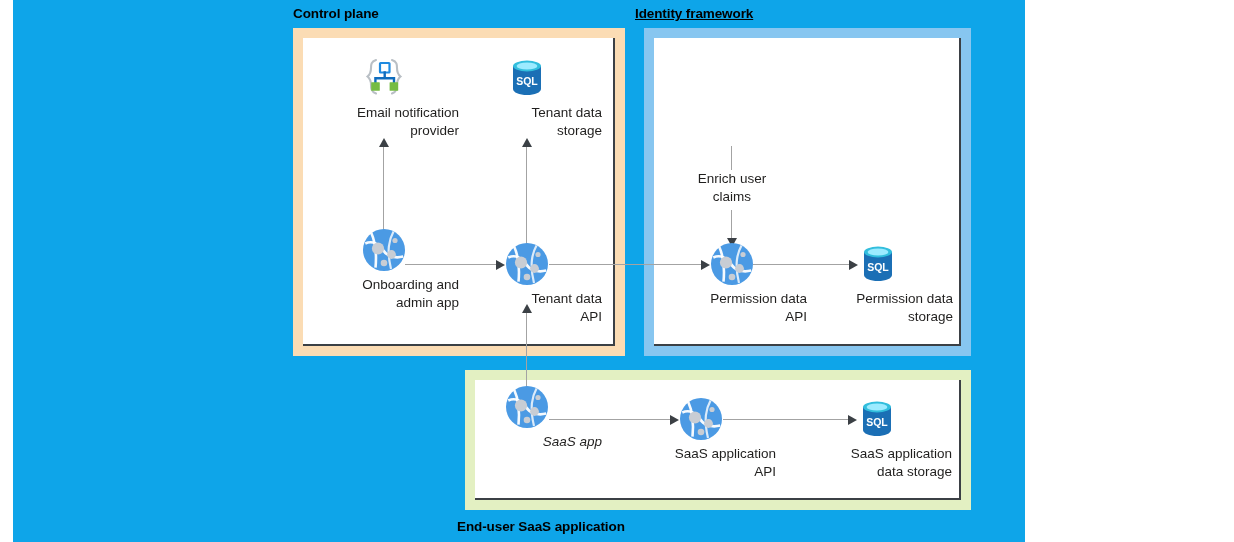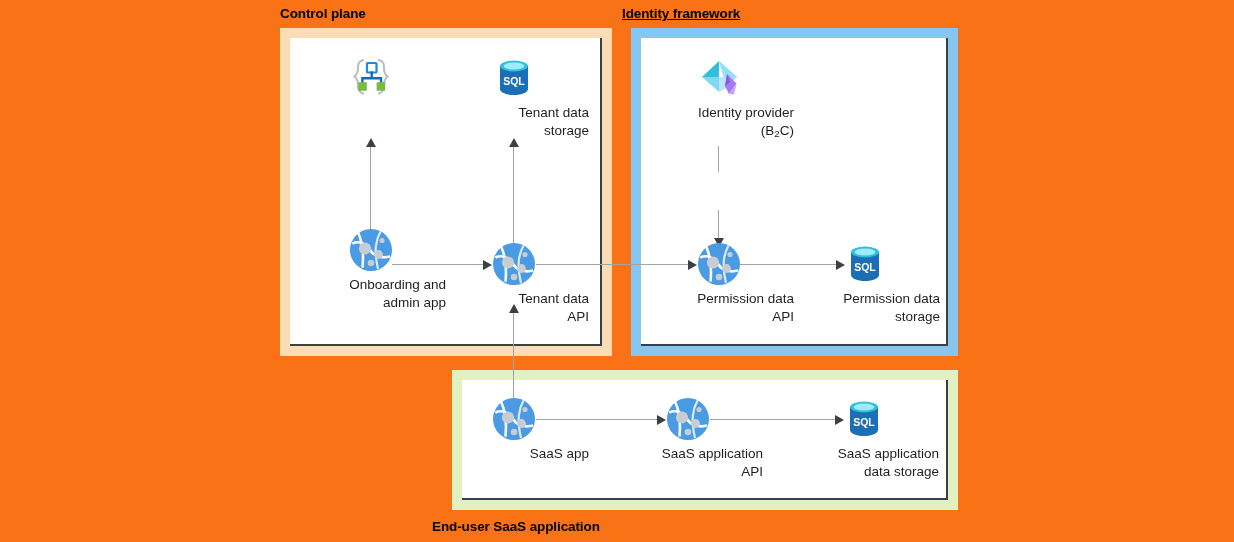--- a/index.html
+++ b/index.html
@@ -6,24 +6,25 @@
     margin: 0;
     padding: 0;
     background: #ffffff;
   }
   body {
     font-family: "Liberation Sans", "DejaVu Sans", sans-serif;
     color: #201f1e;
   }
   #canvas {
     position: relative;
-    width: 1234px;
+    width: 1012px;
     height: 542px;
-    background: #f97316;
+    background: #0ea5e9;
     overflow: hidden;
+    margin-left: 13px;
   }
 
   
   .zone {
     position: absolute;
     box-sizing: border-box;
   }
   .zone-inner {
     position: absolute;
     background: #ffffff;
@@ -116,35 +117,37 @@
   </div>
 
   <div class="zone-title" style="left:622px; top:6px;text-decoration:underline;">Identity framework</div>
   <div class="zone" style="left:631px; top:28px; width:327px; height:328px; background:#87c6f0;">
     <div class="zone-inner" style="left:10px; top:10px; right:10px; bottom:10px;"></div>
   </div>
 
   <div class="zone" style="left:452px; top:370px; width:506px; height:140px; background:#e3f0c2;">
     <div class="zone-inner" style="left:10px; top:10px; right:10px; bottom:10px;"></div>
   </div>
-  <div class="zone-title" style="left:432px; top:519px;">End-user SaaS application</div>
+  <div class="zone-title" style="left:444px; top:519px;">End-user SaaS application</div>
 
   <div class="conn conn-v" style="left:370px; top:146px; height:100px;"></div>
   <div class="arrow arrow-u" style="left:366px; top:138px;"></div>
 
   <div class="conn conn-v" style="left:513px; top:146px; height:100px;"></div>
   <div class="arrow arrow-u" style="left:509px; top:138px;"></div>
 
   <div class="conn conn-h" style="left:392px; top:264px; width:91px;"></div>
   <div class="arrow arrow-r" style="left:483px; top:260px;"></div>
 
   <div class="conn conn-h" style="left:536px; top:264px; width:152px;"></div>
   <div class="arrow arrow-r" style="left:688px; top:260px;"></div>
 
   <div class="conn conn-v" style="left:718px; top:146px; height:26px;"></div>
+  <div class="edge-label" style="left:719px; top:170px;">Enrich user
+claims</div>
   <div class="conn conn-v" style="left:718px; top:210px; height:30px;"></div>
   <div class="arrow arrow-d" style="left:714px; top:238px;"></div>
 
   <div class="conn conn-h" style="left:740px; top:264px; width:96px;"></div>
   <div class="arrow arrow-r" style="left:836px; top:260px;"></div>
 
   <div class="conn conn-v" style="left:513px; top:312px; height:89px;"></div>
   <div class="arrow arrow-u" style="left:509px; top:304px;"></div>
 
   <div class="conn conn-h" style="left:536px; top:419px; width:121px;"></div>
@@ -157,20 +160,22 @@
     <div class="node-icon">
       <svg width="44" height="42" viewBox="0 0 44 42" aria-hidden="true">
         <path d="M14 3 C9 4.5 9 8 9 11 C9 15 8 17.5 5.5 19.5 C8 21.5 9 24 9 28 C9 31 9 34.5 14 36.5" fill="none" stroke="#b9bfc5" stroke-width="2.1" stroke-linecap="round"></path>
         <path d="M30 3 C35 4.5 35 8 35 11 C35 15 36 17.5 38.5 19.5 C36 21.5 35 24 35 28 C35 31 35 34.5 30 36.5" fill="none" stroke="#b9bfc5" stroke-width="2.1" stroke-linecap="round"></path>
         <rect x="18" y="6" width="9.5" height="9.5" rx="0.6" fill="#ffffff" stroke="#1f8ae0" stroke-width="2.2"></rect>
         <path d="M22.7 15.5 L22.7 21.2 M13.4 21.2 L32 21.2 M13.4 21.2 L13.4 25.4 M32 21.2 L32 25.4" fill="none" stroke="#0f6cbd" stroke-width="2.4" stroke-linecap="square"></path>
         <rect x="9.2" y="25.2" width="8.6" height="8.6" rx="0.6" fill="#76bc43"></rect>
         <rect x="27.6" y="25.2" width="8.6" height="8.6" rx="0.6" fill="#76bc43"></rect>
       </svg>
     </div>
+    <div class="node-label">Email notification
+provider</div>
   </div>
 
   <div class="node" style="left:514px; top:55px;">
     <div class="node-icon">
       <svg width="34" height="40" viewBox="0 0 34 40" aria-hidden="true">
         <path d="M3 8 H31 V31 C31 34.4 24.7 37 17 37 C9.3 37 3 34.4 3 31 Z" fill="#1b6fb5"></path>
         <ellipse cx="17" cy="8" rx="14" ry="5.4" fill="#32bedd"></ellipse>
         <ellipse cx="17" cy="8" rx="10.4" ry="3.6" fill="#9cebff"></ellipse>
         <text x="17" y="26.5" font-family="'Liberation Sans',sans-serif" font-size="10.5" font-weight="bold" fill="#ffffff" text-anchor="middle">SQL</text>
       </svg>
@@ -206,36 +211,20 @@
         <circle cx="16" cy="20.5" r="6.1" fill="#c8cdd4"></circle>
         <circle cx="29.5" cy="26.5" r="4.4" fill="#c8cdd4"></circle>
         <circle cx="22" cy="35" r="3.3" fill="#c8cdd4"></circle>
         <circle cx="33" cy="12.5" r="2.6" fill="#c8cdd4"></circle>
       </svg>
     </div>
     <div class="node-label">Tenant data
 API</div>
   </div>
 
-  <div class="node" style="left:719px; top:55px;">
-    <div class="node-icon">
-      <svg width="46" height="44" viewBox="0 0 46 44" aria-hidden="true">
-        <path d="M23 5 L41 21 L30.5 21 Z" fill="#50e6ff"></path>
-        <path d="M23 5 L41 21 L30.5 32 Z" fill="#9bdcf5" opacity="0.9"></path>
-        <path d="M23 5 L6 21 L23 21 Z" fill="#32bedd"></path>
-        <path d="M6 21 L23 21 L23 36 Z" fill="#7fd9f0"></path>
-        <path d="M23 21 L30.5 21 L30.5 32 L23 36 Z" fill="#b9e5f7"></path>
-        <path d="M31 18 L40.5 27.5 L33 38 L29 30 Z" fill="#a67af4"></path>
-        <path d="M31 18 L34 26 L29 30 Z" fill="#7f56d9" opacity="0.85"></path>
-        <path d="M33 38 L40.5 27.5 L38 38.5 Z" fill="#c3a6fa"></path>
-      </svg>
-    </div>
-    <div class="node-label">Identity provider
-(B<span class="sub">2</span>C)</div>
-  </div>
 
   <div class="node" style="left:719px; top:241px;">
     <div class="node-icon">
       <svg width="44" height="44" viewBox="0 0 44 44" aria-hidden="true">
         <circle cx="22" cy="22" r="21" fill="#4b9ae4"></circle>
         <path d="M3.3 15.5 C11 12 18 17 21 22 C24 27 31 31 41.2 28.6" fill="none" stroke="#ffffff" stroke-width="2.6" opacity="0.95"></path>
         <path d="M9 4.2 C13 13 15 24 13.5 39.6" fill="none" stroke="#ffffff" stroke-width="2.6" opacity="0.95"></path>
         <path d="M31.5 3.6 C27 12 24.5 22 29 41" fill="none" stroke="#ffffff" stroke-width="2.2" opacity="0.8"></path>
         <circle cx="16" cy="20.5" r="6.1" fill="#c8cdd4"></circle>
         <circle cx="29.5" cy="26.5" r="4.4" fill="#c8cdd4"></circle>
@@ -253,21 +242,21 @@
         <path d="M3 8 H31 V31 C31 34.4 24.7 37 17 37 C9.3 37 3 34.4 3 31 Z" fill="#1b6fb5"></path>
         <ellipse cx="17" cy="8" rx="14" ry="5.4" fill="#32bedd"></ellipse>
         <ellipse cx="17" cy="8" rx="10.4" ry="3.6" fill="#9cebff"></ellipse>
         <text x="17" y="26.5" font-family="'Liberation Sans',sans-serif" font-size="10.5" font-weight="bold" fill="#ffffff" text-anchor="middle">SQL</text>
       </svg>
     </div>
     <div class="node-label">Permission data
 storage</div>
   </div>
 
-  <div class="node" style="left:514px; top:396px;">
+  <div class="node" style="left:514px; top:384px;font-style:italic;">
     <div class="node-icon">
       <svg width="44" height="44" viewBox="0 0 44 44" aria-hidden="true">
         <circle cx="22" cy="22" r="21" fill="#4b9ae4"></circle>
         <path d="M3.3 15.5 C11 12 18 17 21 22 C24 27 31 31 41.2 28.6" fill="none" stroke="#ffffff" stroke-width="2.6" opacity="0.95"></path>
         <path d="M9 4.2 C13 13 15 24 13.5 39.6" fill="none" stroke="#ffffff" stroke-width="2.6" opacity="0.95"></path>
         <path d="M31.5 3.6 C27 12 24.5 22 29 41" fill="none" stroke="#ffffff" stroke-width="2.2" opacity="0.8"></path>
         <circle cx="16" cy="20.5" r="6.1" fill="#c8cdd4"></circle>
         <circle cx="29.5" cy="26.5" r="4.4" fill="#c8cdd4"></circle>
         <circle cx="22" cy="35" r="3.3" fill="#c8cdd4"></circle>
         <circle cx="33" cy="12.5" r="2.6" fill="#c8cdd4"></circle>

